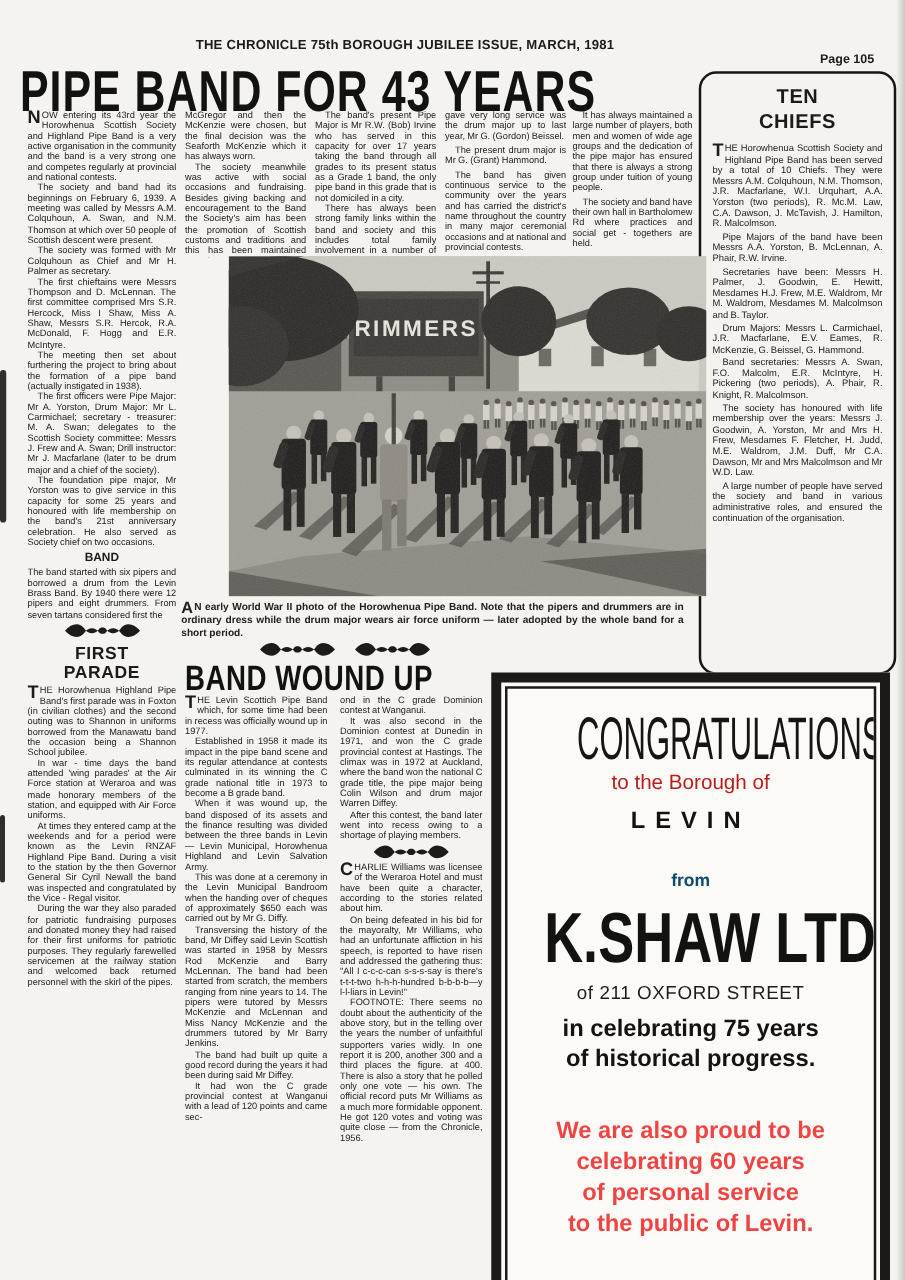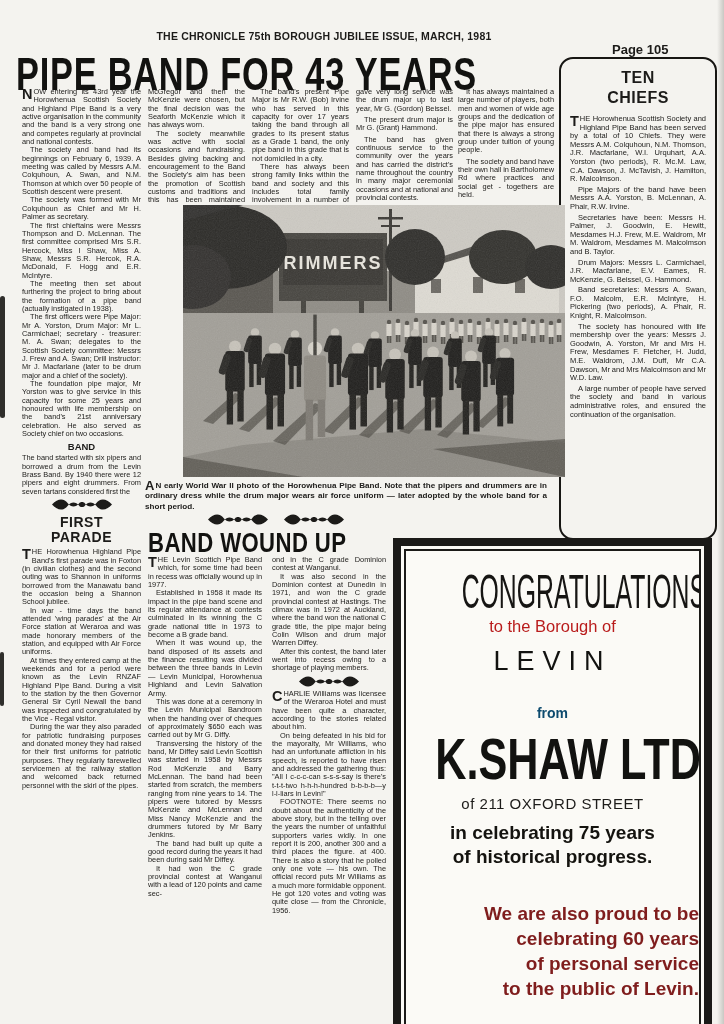--- a/index.html
+++ b/index.html
@@ -1,21 +1,21 @@
 <!DOCTYPE html>
 <html><head>
 <meta charset="utf-8">
 <style>
   html,body{margin:0;padding:0;background:#d8d6d1;}
   #page{position:relative;width:724px;height:1024px;background:#f4f3ef;overflow:hidden;
         font-family:"Liberation Sans",sans-serif;color:#1c1b19;}
   
   .masthead{position:absolute;top:30px;left:0;width:648px;text-align:center;
             font-size:10.5px;font-weight:bold;letter-spacing:.2px;}
-  .pagenum{position:absolute;top:42px;left:612px;width:66px;font-size:13px;font-weight:bold;}
+  .pagenum{position:absolute;top:42px;left:656px;width:66px;font-size:10px;font-weight:bold;}
   .headline{position:absolute;top:48px;left:16px;margin:0;white-space:nowrap;
             font-size:44px;font-weight:bold;letter-spacing:1px;color:#121210;
             transform:scale(.78,1.05);transform-origin:left top;}
   .wound-headline{position:absolute;top:527px;left:148px;margin:0;white-space:nowrap;
             font-size:27px;font-weight:bold;letter-spacing:.5px;color:#121210;
             transform:scale(.82,1.05);transform-origin:left top;}
   
   .col{position:absolute;overflow:hidden;text-align:justify;}
   .para{margin:0;font-size:7.4px;line-height:8.35px;text-indent:8px;word-spacing:-0.2px;}
   .para.flush{text-indent:0;}
@@ -48,27 +48,27 @@
   .orn-double{position:absolute;left:196px;top:514px;width:160px;text-align:center;line-height:0;}
   .orn-double svg{margin:0 4px;}
   
   .ad{position:absolute;left:393px;top:538px;width:319px;height:593px;box-sizing:border-box;
       border:8px solid #1b1a18;background:#fbfaf6;}
   .ad-inner{border:2px solid #1b1a18;margin:3px;height:calc(100% - 16px);text-align:center;
             padding-top:14px;box-sizing:content-box;overflow:hidden;}
   .ad-congrats{font-size:40px;font-weight:normal;white-space:nowrap;color:#161513;
                transform:scale(.62,1.2);transform-origin:center top;height:48px;}
   .ad-borough{font-size:16.5px;margin-top:4px;color:#b91c1c;}
-  .ad-levin{font-size:27px;font-weight:normal;letter-spacing:8px;margin-top:10px;color:#121210;}
+  .ad-levin{font-size:19px;font-weight:bold;letter-spacing:8px;margin-top:10px;color:#121210;}
   .ad-from{font-size:14px;margin-top:28px;color:#0c4a6e;font-weight:bold;}
   .ad-kshaw{font-size:54px;font-weight:bold;white-space:nowrap;margin-top:6px;color:#121210;
             transform:scale(.8,1.05);transform-origin:center top;height:58px;}
   .ad-street{font-size:15px;margin-top:10px;letter-spacing:.5px;color:#1d1c1a;}
   .ad-claim1{font-size:19px;line-height:24px;font-weight:bold;margin-top:9px;white-space:pre-line;color:#14130f;}
-  .ad-claim2{font-size:19px;line-height:25px;font-weight:bold;margin-top:32px;white-space:pre-line;color:#7f1d1d;text-align:right;}
+  .ad-claim2{font-size:19px;line-height:25px;font-weight:bold;margin-top:32px;white-space:pre-line;color:#ef4444;}
   
   .artifact{position:absolute;background:#2f2e2b;border-radius:3px;}
   .a1{left:0;top:296px;width:5px;height:122px;}
   .a2{left:0;top:652px;width:4px;height:54px;}
   .edge-right{position:absolute;right:0;top:0;width:7px;height:100%;
               background:linear-gradient(to right,rgba(0,0,0,0),rgba(120,118,112,.35));}
 </style>
 </head>
 <body>
 

